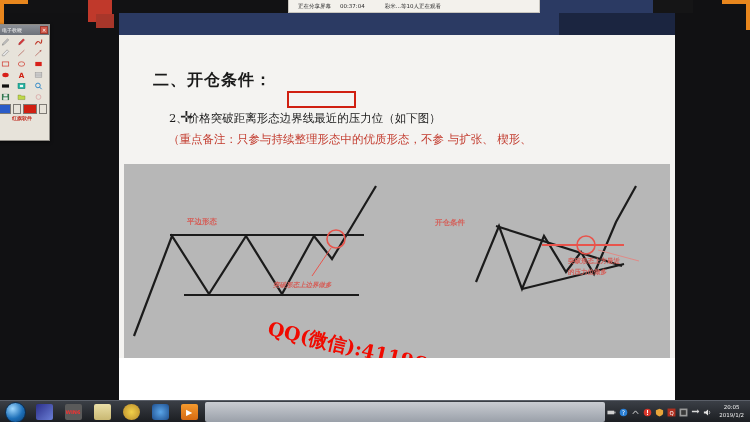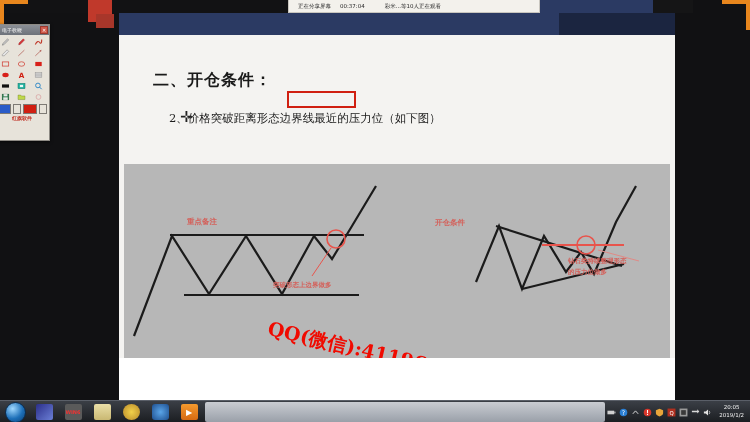--- a/index.html
+++ b/index.html
@@ -42,21 +42,21 @@
   .n2{left:18px;top:118px;}
   .hl-box{position:absolute;left:168px;top:56px;width:69px;height:17px;border:2px solid #d01f11;box-sizing:border-box;}
 
   
   .chart{position:absolute;left:5px;top:129px;width:546px;height:208px;background:#b7b7b7;}
   .chart svg{position:absolute;left:0;top:0;}
   .lbl{position:absolute;font-size:7.5px;color:#d4605a;font-weight:700;white-space:nowrap;}
   .lbl-flat{left:63px;top:53px;}
   .lbl-slope{left:311px;top:54px;}
   .ann{position:absolute;font-size:6.5px;color:#d4605a;font-weight:700;white-space:nowrap;line-height:1.7;}
-  .ann1{left:149px;top:116px;}
+  .ann1{left:149px;top:116px;font-style:italic;}
   .ann2{left:444px;top:92px;}
   .qq{position:absolute;left:147px;top:152px;font-size:19px;color:#f00a00;font-weight:700;transform:rotate(13deg);transform-origin:left top;white-space:nowrap;font-family:"DejaVu Serif","Liberation Serif",serif;}
 
   
   .tool{position:absolute;left:-6px;top:24px;width:54px;height:115px;background:#e7e3da;border:1px solid #8d8a84;box-shadow:0 1px 3px rgba(0,0,0,.6);}
   .tool-tb{height:10px;background:linear-gradient(#8b8f96,#6d727a);display:flex;align-items:center;justify-content:space-between;padding:0 1px;}
   .tool-tb .tt{font-size:5px;color:#f0f0f0;white-space:nowrap;padding-left:6px;}
   .tool-x{width:8px;height:8px;background:#d05a4c;border:1px solid #9a382e;box-sizing:border-box;font-size:5px;color:#fff;line-height:6px;text-align:center;}
   .grid{display:grid;grid-template-columns:repeat(3,1fr);gap:1px;padding:2px 3px 0 3px;}
   .cell{height:10px;display:flex;align-items:center;justify-content:center;}
@@ -104,44 +104,45 @@
   <div class="redblock-r"></div>
 
   <div class="slide">
     <div class="slide-navy"></div>
     <div class="slide-navy-r"></div>
     <div class="slide-body">
 
       <div class="h-title">二、开仓条件：</div>
       <div class="hl-box"></div>
       <div class="b-line l2">2、价格突破距离形态边界线最近的压力位（如下图）</div>
+      <div class="red-note n1">（重点备注：只参与持续整理形态中的优质形态，不参 与扩张、 楔形、</div>
 
       <div class="chart">
         <svg width="546" height="208" viewBox="0 0 546 208">
 
           <polyline points="10,172 48,72 85,130 122,72 158,130 190,72 208,95 228,62 252,22" fill="none" stroke="#1b1b1b" stroke-width="2.2"></polyline>
           <line x1="46" y1="71" x2="240" y2="71" stroke="#1b1b1b" stroke-width="2.2"></line>
           <line x1="60" y1="131" x2="235" y2="131" stroke="#1b1b1b" stroke-width="2.2"></line>
           <circle cx="212" cy="75" r="9" fill="none" stroke="#e8544c" stroke-width="1.6"></circle>
           <line x1="207" y1="84" x2="188" y2="112" stroke="#e8544c" stroke-width="1"></line>
 
           <polyline points="352,118 375,62 398,125 420,72 442,108 457,88 470,110 492,58 512,22" fill="none" stroke="#1b1b1b" stroke-width="2.2"></polyline>
           <line x1="372" y1="62" x2="498" y2="102" stroke="#1b1b1b" stroke-width="2.2"></line>
           <line x1="398" y1="125" x2="500" y2="100" stroke="#1b1b1b" stroke-width="2.2"></line>
           <line x1="418" y1="81" x2="500" y2="81" stroke="#e8544c" stroke-width="2"></line>
           <circle cx="462" cy="81" r="9" fill="none" stroke="#e8544c" stroke-width="1.6"></circle>
           <line x1="474" y1="86" x2="515" y2="97" stroke="#e08a86" stroke-width="1"></line>
         </svg>
 
-        <div class="lbl lbl-flat">重点备注</div>
+        <div class="lbl lbl-flat">平边形态</div>
         <div class="lbl lbl-slope">开仓条件</div>
 
         <div class="ann ann1">突破形态上边界做多</div>
         <div class="ann ann2">
-          <div>钻石类持续整理形态</div>
+          <div>突破形态上方最近</div>
           <div>的压力位做多</div>
         </div>
 
         <div class="qq">QQ(微信):411966170</div>
       </div>
 
     </div>
     <div class="slide-bottom"></div>
   </div>
 

